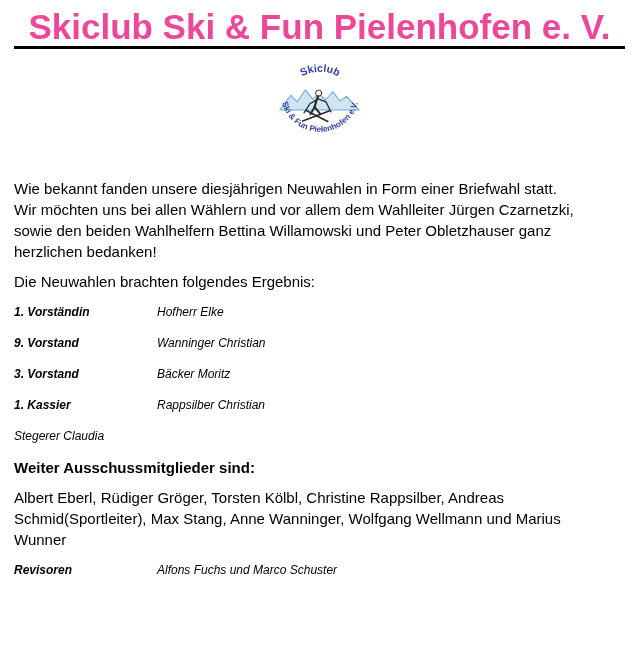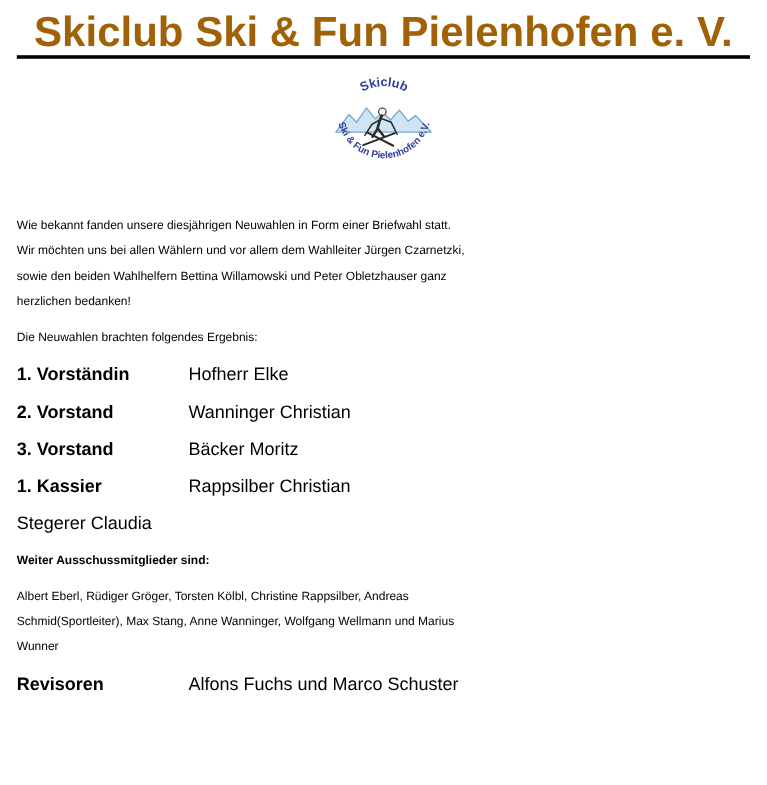--- a/index.html
+++ b/index.html
@@ -8,42 +8,43 @@
     width: 639px; height: 654px; overflow: hidden;
     font-family: "Liberation Sans", sans-serif;
     color: #000000;
   }
   .page { padding: 0 14px; }
 
   .page-title {
     margin: 8px 0 0 0;
     font-size: 35px; line-height: 38px; font-weight: bold;
     text-align: center;
-    color: #a16207;
+    color: #ec4899;
     white-space: nowrap;
   }
   .title-divider {
     height: 3px; background: #000000; margin: 0;
   }
 
   .logo-wrap { text-align: center; margin-top: 9px; height: 84px; }
 
   .body-copy { padding-top: 27px; }
   .body-copy p {
-    font-size: 10px; line-height: 21px;
+    font-size: 15px; line-height: 21px;
     margin: 9px 0;
     white-space: pre-line;
   }
   .bold-head { font-weight: bold; }
 
   .result-row {
     display: grid;
     grid-template-columns: 143px 1fr;
-    font-size: 15px; line-height: 21px;
+    font-size: 12px; line-height: 21px;
     margin: 10px 0;
+    font-style: italic;
   }
   .result-row .role { font-weight: bold; }
 </style>
 </head>
 <body>
 
 <div class="page">
 
   <h1 class="page-title">Skiclub Ski &amp; Fun Pielenhofen e. V.</h1>
   <div class="title-divider"></div>
@@ -87,21 +88,21 @@
 sowie den beiden Wahlhelfern Bettina Willamowski und Peter Obletzhauser ganz
 herzlichen bedanken!</p>
 
     <p>Die Neuwahlen brachten folgendes Ergebnis:</p>
 
     <div class="result-row">
       <span class="role">1. Vorständin</span>
       <span class="name">Hofherr Elke</span>
     </div>
     <div class="result-row">
-      <span class="role">2. Vorstand</span>
+      <span class="role">9. Vorstand</span>
       <span class="name">Wanninger Christian</span>
     </div>
     <div class="result-row">
       <span class="role">3. Vorstand</span>
       <span class="name">Bäcker Moritz</span>
     </div>
     <div class="result-row">
       <span class="role">1. Kassier</span>
       <span class="name">Rappsilber Christian</span>
     </div>

